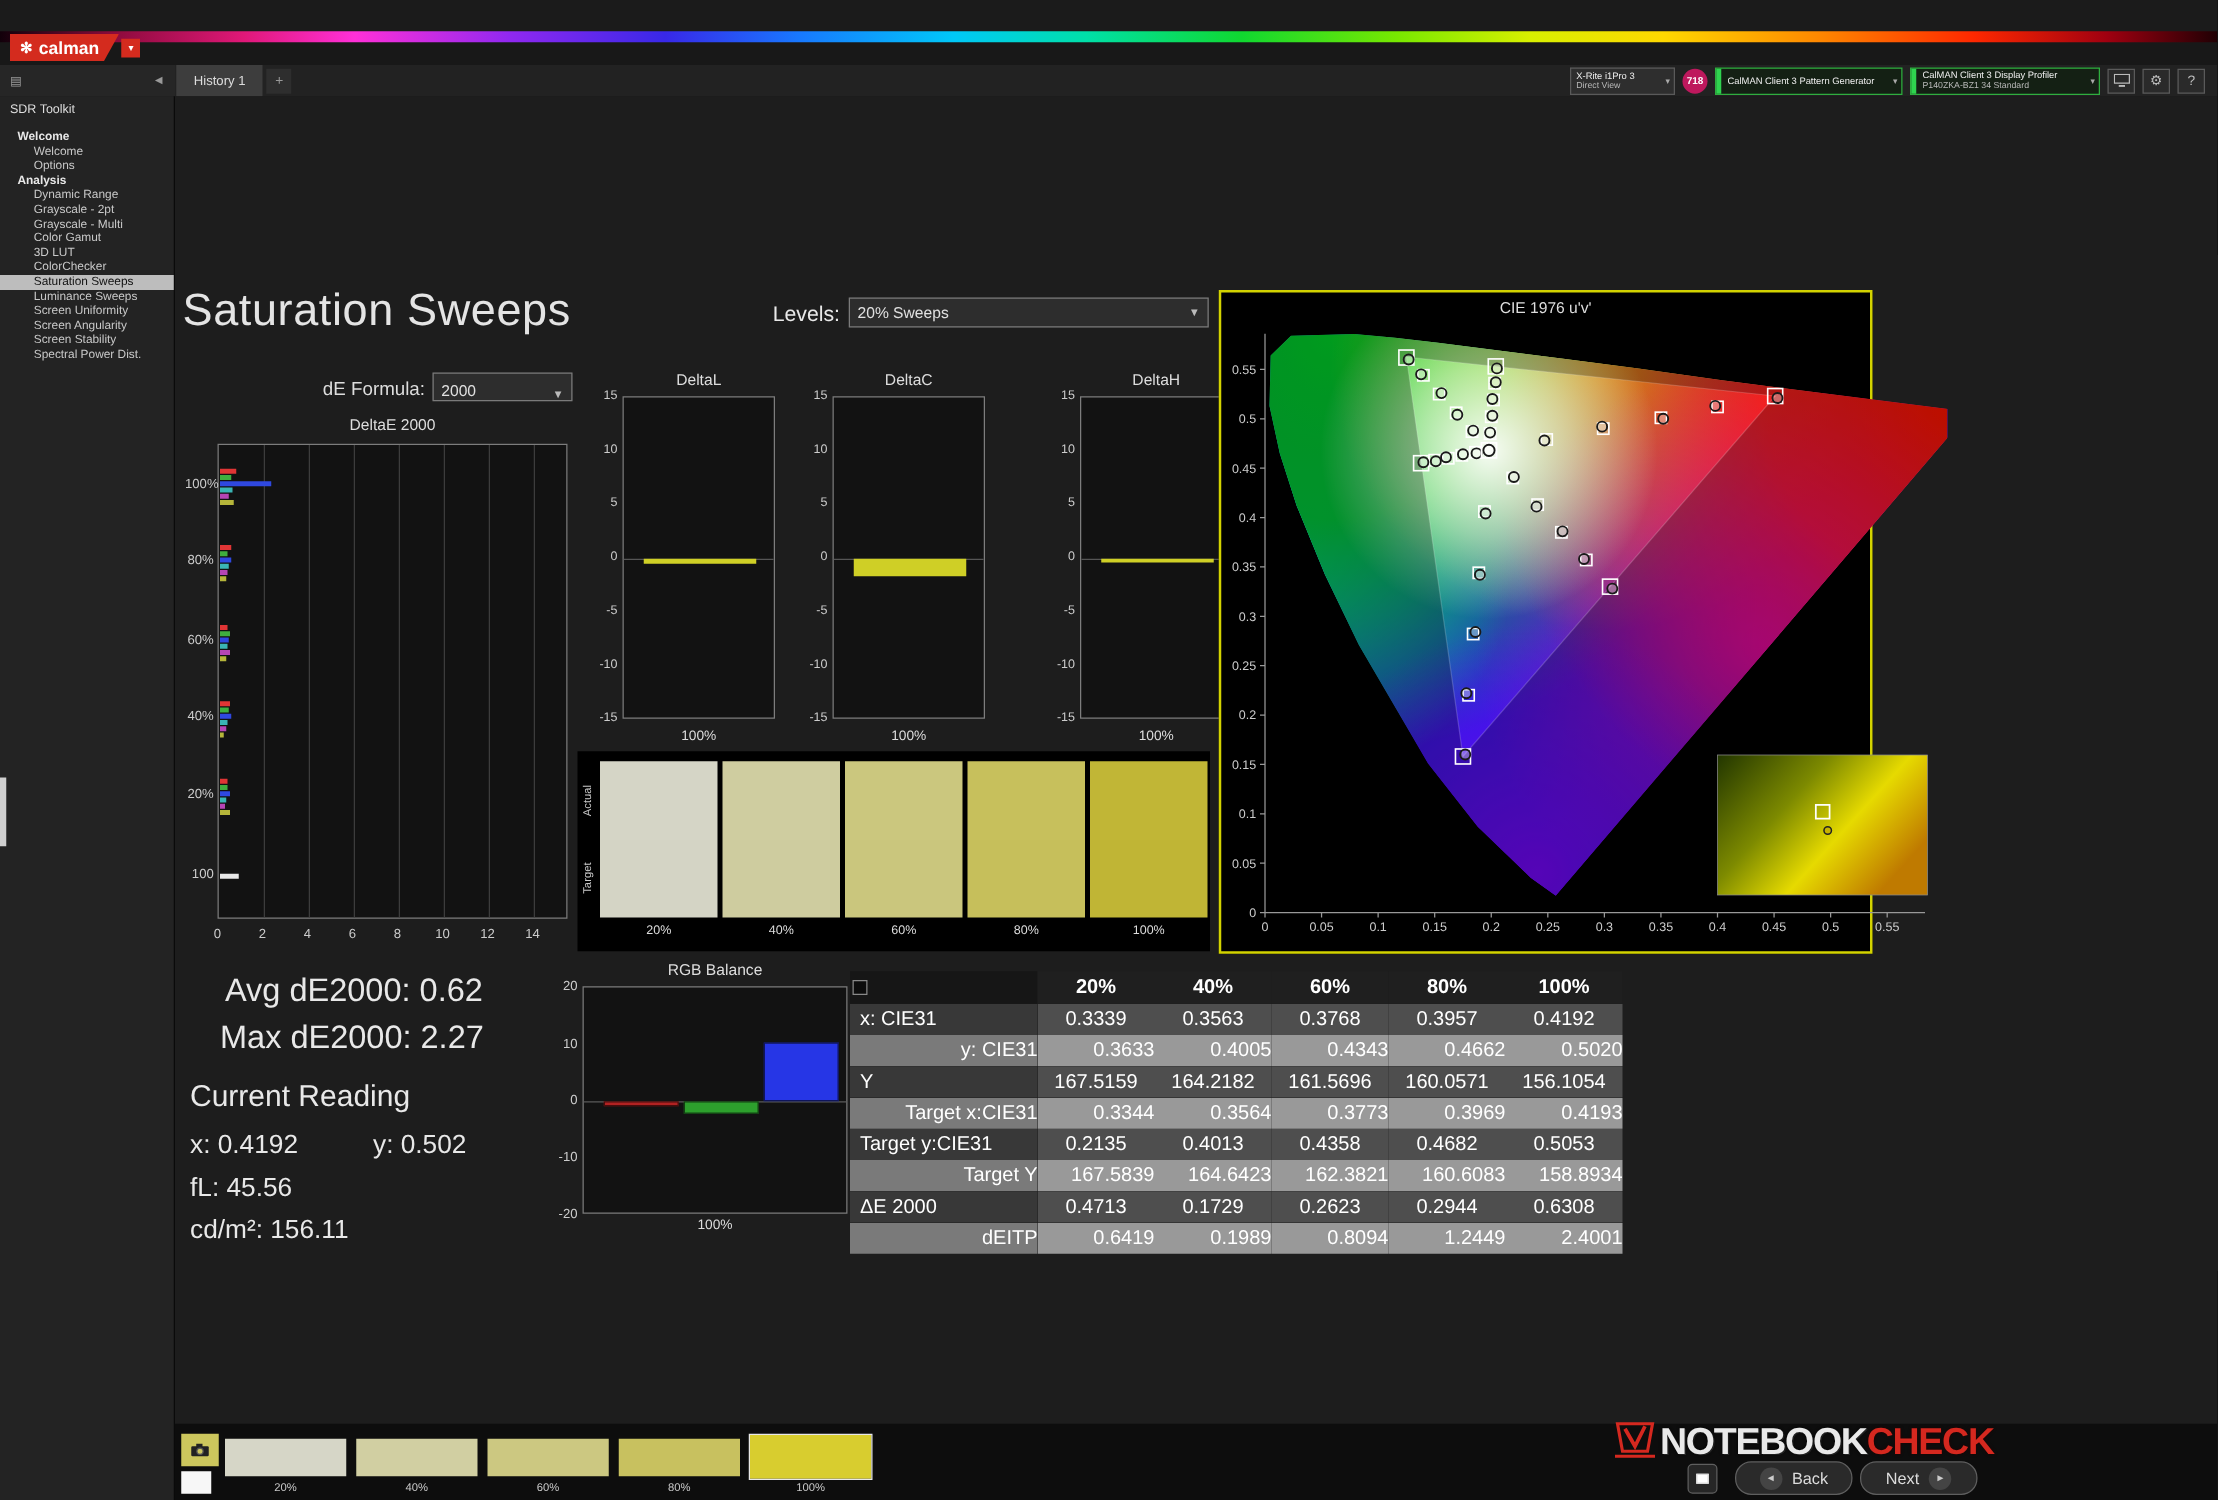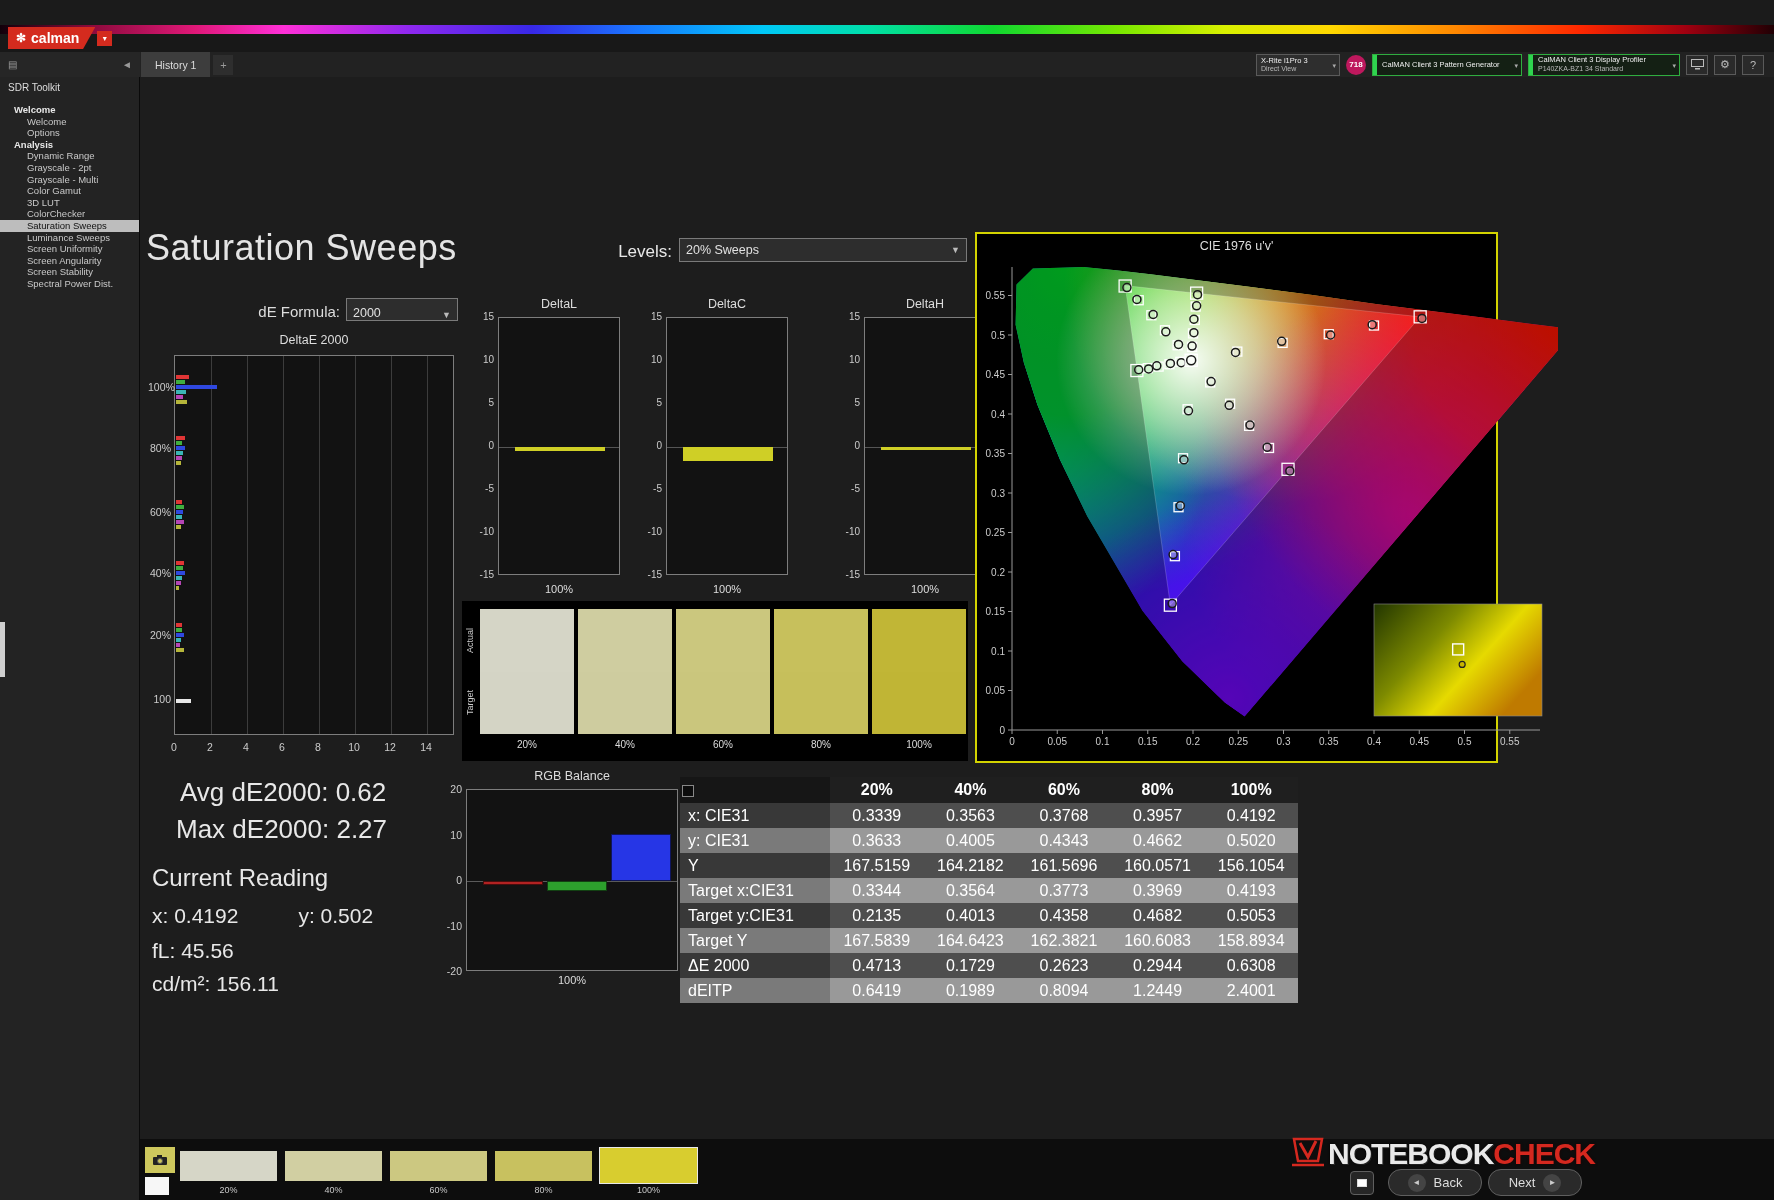--- a/index.html
+++ b/index.html
@@ -108,21 +108,21 @@
 
 .table-wrap{position:absolute;left:540px;top:700px;width:618px;}
 table.results{border-collapse:collapse;width:100%;color:#fff;font-size:16px;table-layout:fixed;}
 .results th{height:26px;font-weight:bold;background:#1f1f1f;text-align:center;font-size:16px;color:#fff;}
 .results th.corner{width:150px;background:#161616;text-align:left;padding-left:2px;}
 .corner-sq{display:inline-block;width:12px;height:12px;border:1px solid #888;background:#0c0c0c;vertical-align:middle;}
 .results td{height:25px;text-align:center;overflow:hidden;white-space:nowrap;}
 .results td.rowlabel{text-align:left;padding-left:8px;}
 .results tr.dark td{background:#4e4e4e;}
 .results tr.dark td.rowlabel{background:#383838;}
-.results tr.light td{background:#999999;}
+.results tr.light td{background:#999999;text-align:right;}
 .results tr.light td.rowlabel{background:#7a7a7a;}
 
 
 .footer{position:absolute;left:0;top:1062px;width:100%;height:61px;background:#0d0d0d;}
 .cam-tile{position:absolute;left:5px;top:8px;width:30px;height:26px;background:#cdc75d;display:flex;align-items:center;justify-content:center;}
 .white-tile{position:absolute;left:5px;top:38px;width:24px;height:18px;background:#f7f7f7;}
 .thumb{position:absolute;top:12px;width:97px;height:30px;}
 .thumb.selected{outline:1px solid #e8e8e8;top:9px;height:35px;}
 .thumb-label{position:absolute;top:46px;width:97px;text-align:center;font-size:9px;color:#c8c8c8;}
 .pattern-toggle{position:absolute;left:1210px;top:32px;width:24px;height:24px;background:#262626;border:1px solid #5f5f5f;border-radius:4px;display:flex;align-items:center;justify-content:center;}

